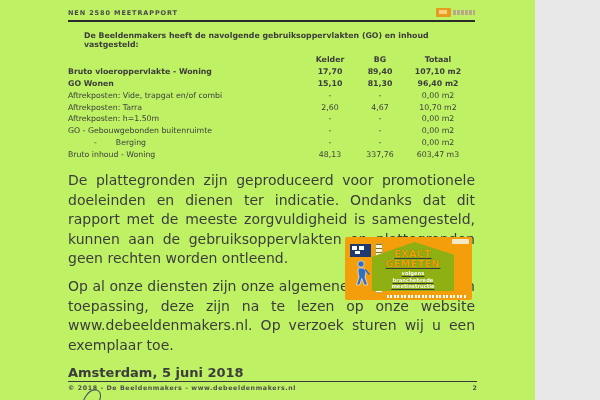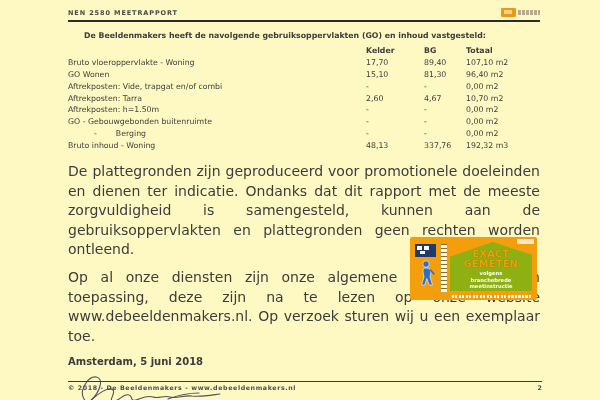--- a/index.html
+++ b/index.html
@@ -1,72 +1,72 @@
 <!DOCTYPE html>
 <html><head>
 <meta charset="utf-8">
 <style>
   html,body{margin:0;padding:0;}
   body{background:#e8e8e8;font-family:"DejaVu Sans","Liberation Sans",sans-serif;}
-  .page{position:relative;width:600px;height:400px;background:#fef9c3;overflow:hidden;color:#3a3a3a;}
+  .page{position:relative;width:535px;height:400px;background:#bef264;overflow:hidden;color:#3a3a3a;}
   .content{position:absolute;left:68px;right:60px;top:8px;}
 
   
   .doc-header{display:flex;justify-content:space-between;align-items:flex-end;
     border-bottom:2px solid #2b2b2b;padding-bottom:3px;}
   .doc-title{font-size:6.5px;font-weight:700;letter-spacing:0.9px;color:#4a4a4a;text-transform:uppercase;}
   .mini-logo{display:flex;align-items:center;gap:2px;}
   .mini-logo .orange-box{width:15px;height:9px;background:#e89a1f;border-radius:1px;position:relative;}
   .mini-logo .orange-box::after{content:"";position:absolute;left:3px;top:2px;width:8px;height:4px;background:#f6d27c;}
   .mini-logo .word{width:22px;height:5px;
     background:repeating-linear-gradient(90deg,#b9a98a 0 3px,transparent 3px 4px);}
 
   
   .intro{margin-top:9px;font-size:7.8px;font-weight:600;color:#3c3c3c;padding-left:16px;}
 
   
   table.area{width:100%;border-collapse:collapse;margin-top:5px;font-size:7.8px;color:#3c3c3c;}
   table.area th, table.area td{padding:1.4px 0;font-weight:400;white-space:nowrap;}
   table.area thead th{font-weight:700;}
-  .num{text-align:left;margin-top:8px;}
+  .num{text-align:center;margin-top:8px;}
   .col-kelder{width:58px;}
   .col-bg{width:42px;}
   .col-totaal{width:74px;}
-  tr.bold td{font-weight:400;}
+  tr.bold td{font-weight:700;}
   td.label-col{text-align:left;}
   td.indent .dash{display:inline-block;margin-left:26px;}
   td.indent .sub{display:inline-block;margin-left:19px;}
 
   
   .para{margin-top:11px;font-size:14px;font-weight:400;color:#3c3c3c;line-height:1.4;text-align:justify;}
   .para + .para{margin-top:8px;}
-  .dateline{margin-top:10px;font-size:10px;font-weight:600;color:#3c3c3c;}
+  .dateline{margin-top:10px;font-size:13px;font-weight:600;color:#3c3c3c;}
 
   
   .sig-block{margin-top:2px;width:220px;}
   .sig-svg{display:block;margin-left:4px;}
   .sig-name,.sig-company{font-size:12px;font-weight:600;color:#3c3c3c;line-height:1.3;}
 
   
   .badge{position:absolute;top:237px;right:63px;width:127px;height:63px;background:#f59e0b;
     border-radius:2px;overflow:hidden;}
   .badge .corner-tag{position:absolute;top:2px;right:3px;width:17px;height:5px;background:#f3e9c8;
     border-radius:1px;}
   .badge .emblem{position:absolute;left:5px;top:7px;width:21px;height:13px;background:#1e3a6e;}
   .badge .emblem i{position:absolute;background:#ffffff;}
   .badge .emblem i:nth-child(1){left:2px;top:2px;width:5px;height:4px;}
   .badge .emblem i:nth-child(2){left:9px;top:2px;width:5px;height:4px;}
   .badge .emblem i:nth-child(3){left:5px;top:7px;width:5px;height:3px;}
   .badge .person{position:absolute;left:7px;top:23px;}
   .badge .ruler{position:absolute;left:30px;top:6px;width:6px;height:48px;background:#fdf6e3;
     border:0.5px solid #caa64a;
     background-image:repeating-linear-gradient(180deg,#8a6d1f 0 1px,transparent 1px 4px);}
-  .badge .house{position:absolute;left:40px;top:5px;width:82px;height:49px;background:#8fb012;
+  .badge .house{position:absolute;left:27px;top:5px;width:82px;height:49px;background:#8fb012;
     clip-path:polygon(0 30%,52% 0,100% 26%,100% 100%,0 100%);
-    display:flex;flex-direction:column;align-items:center;justify-content:center;padding-top:6px;box-sizing:border-box;}
+    display:flex;flex-direction:column;align-items:center;justify-content:center;padding-top:6px;box-sizing:border-box;text-decoration:underline;}
   .badge .house .t1{font-size:9.5px;line-height:1;font-weight:800;color:#f59e0b;letter-spacing:0.5px;
     text-shadow:0 0 1px #5d7409;}
   .badge .house .t2{margin-top:2px;font-size:5.2px;line-height:1.25;font-weight:700;color:#ffffff;text-align:center;}
   .badge .url-strip{position:absolute;left:42px;bottom:2.5px;width:80px;height:3px;
     background:repeating-linear-gradient(90deg,#ffffff 0 2px,transparent 2px 3.5px);}
 
   
   .doc-footer{position:absolute;left:68px;right:58px;top:381px;border-top:1.5px solid #3a3a3a;
     padding-top:2px;display:flex;justify-content:space-between;align-items:flex-start;}
   .doc-footer .left{font-size:6.3px;letter-spacing:0.6px;color:#4d4d4d;font-weight:600;}
@@ -137,21 +137,21 @@
           <tr>
             <td class="label-col indent"><span class="dash">-</span><span class="sub">Berging</span></td>
             <td class="num col-kelder">-</td>
             <td class="num col-bg">-</td>
             <td class="num col-totaal">0,00 m2</td>
           </tr>
           <tr>
             <td class="label-col">Bruto inhoud - Woning</td>
             <td class="num col-kelder">48,13</td>
             <td class="num col-bg">337,76</td>
-            <td class="num col-totaal">192,32 m3</td>
+            <td class="num col-totaal">603,47 m3</td>
           </tr>
         </tbody>
     </table>
 
     <div class="para">De plattegronden zijn geproduceerd voor promotionele doeleinden en dienen ter indicatie. Ondanks dat dit rapport met de meeste zorgvuldigheid is samengesteld, kunnen aan de gebruiksoppervlakten en plattegronden geen rechten worden ontleend.</div>
     <div class="para">Op al onze diensten zijn onze algemene voorwaarden van toepassing, deze zijn na te lezen op onze website www.debeeldenmakers.nl. Op verzoek sturen wij u een exemplaar toe.</div>
 
     <div class="dateline">Amsterdam, 5 juni 2018</div>
 
     <div class="sig-block">

